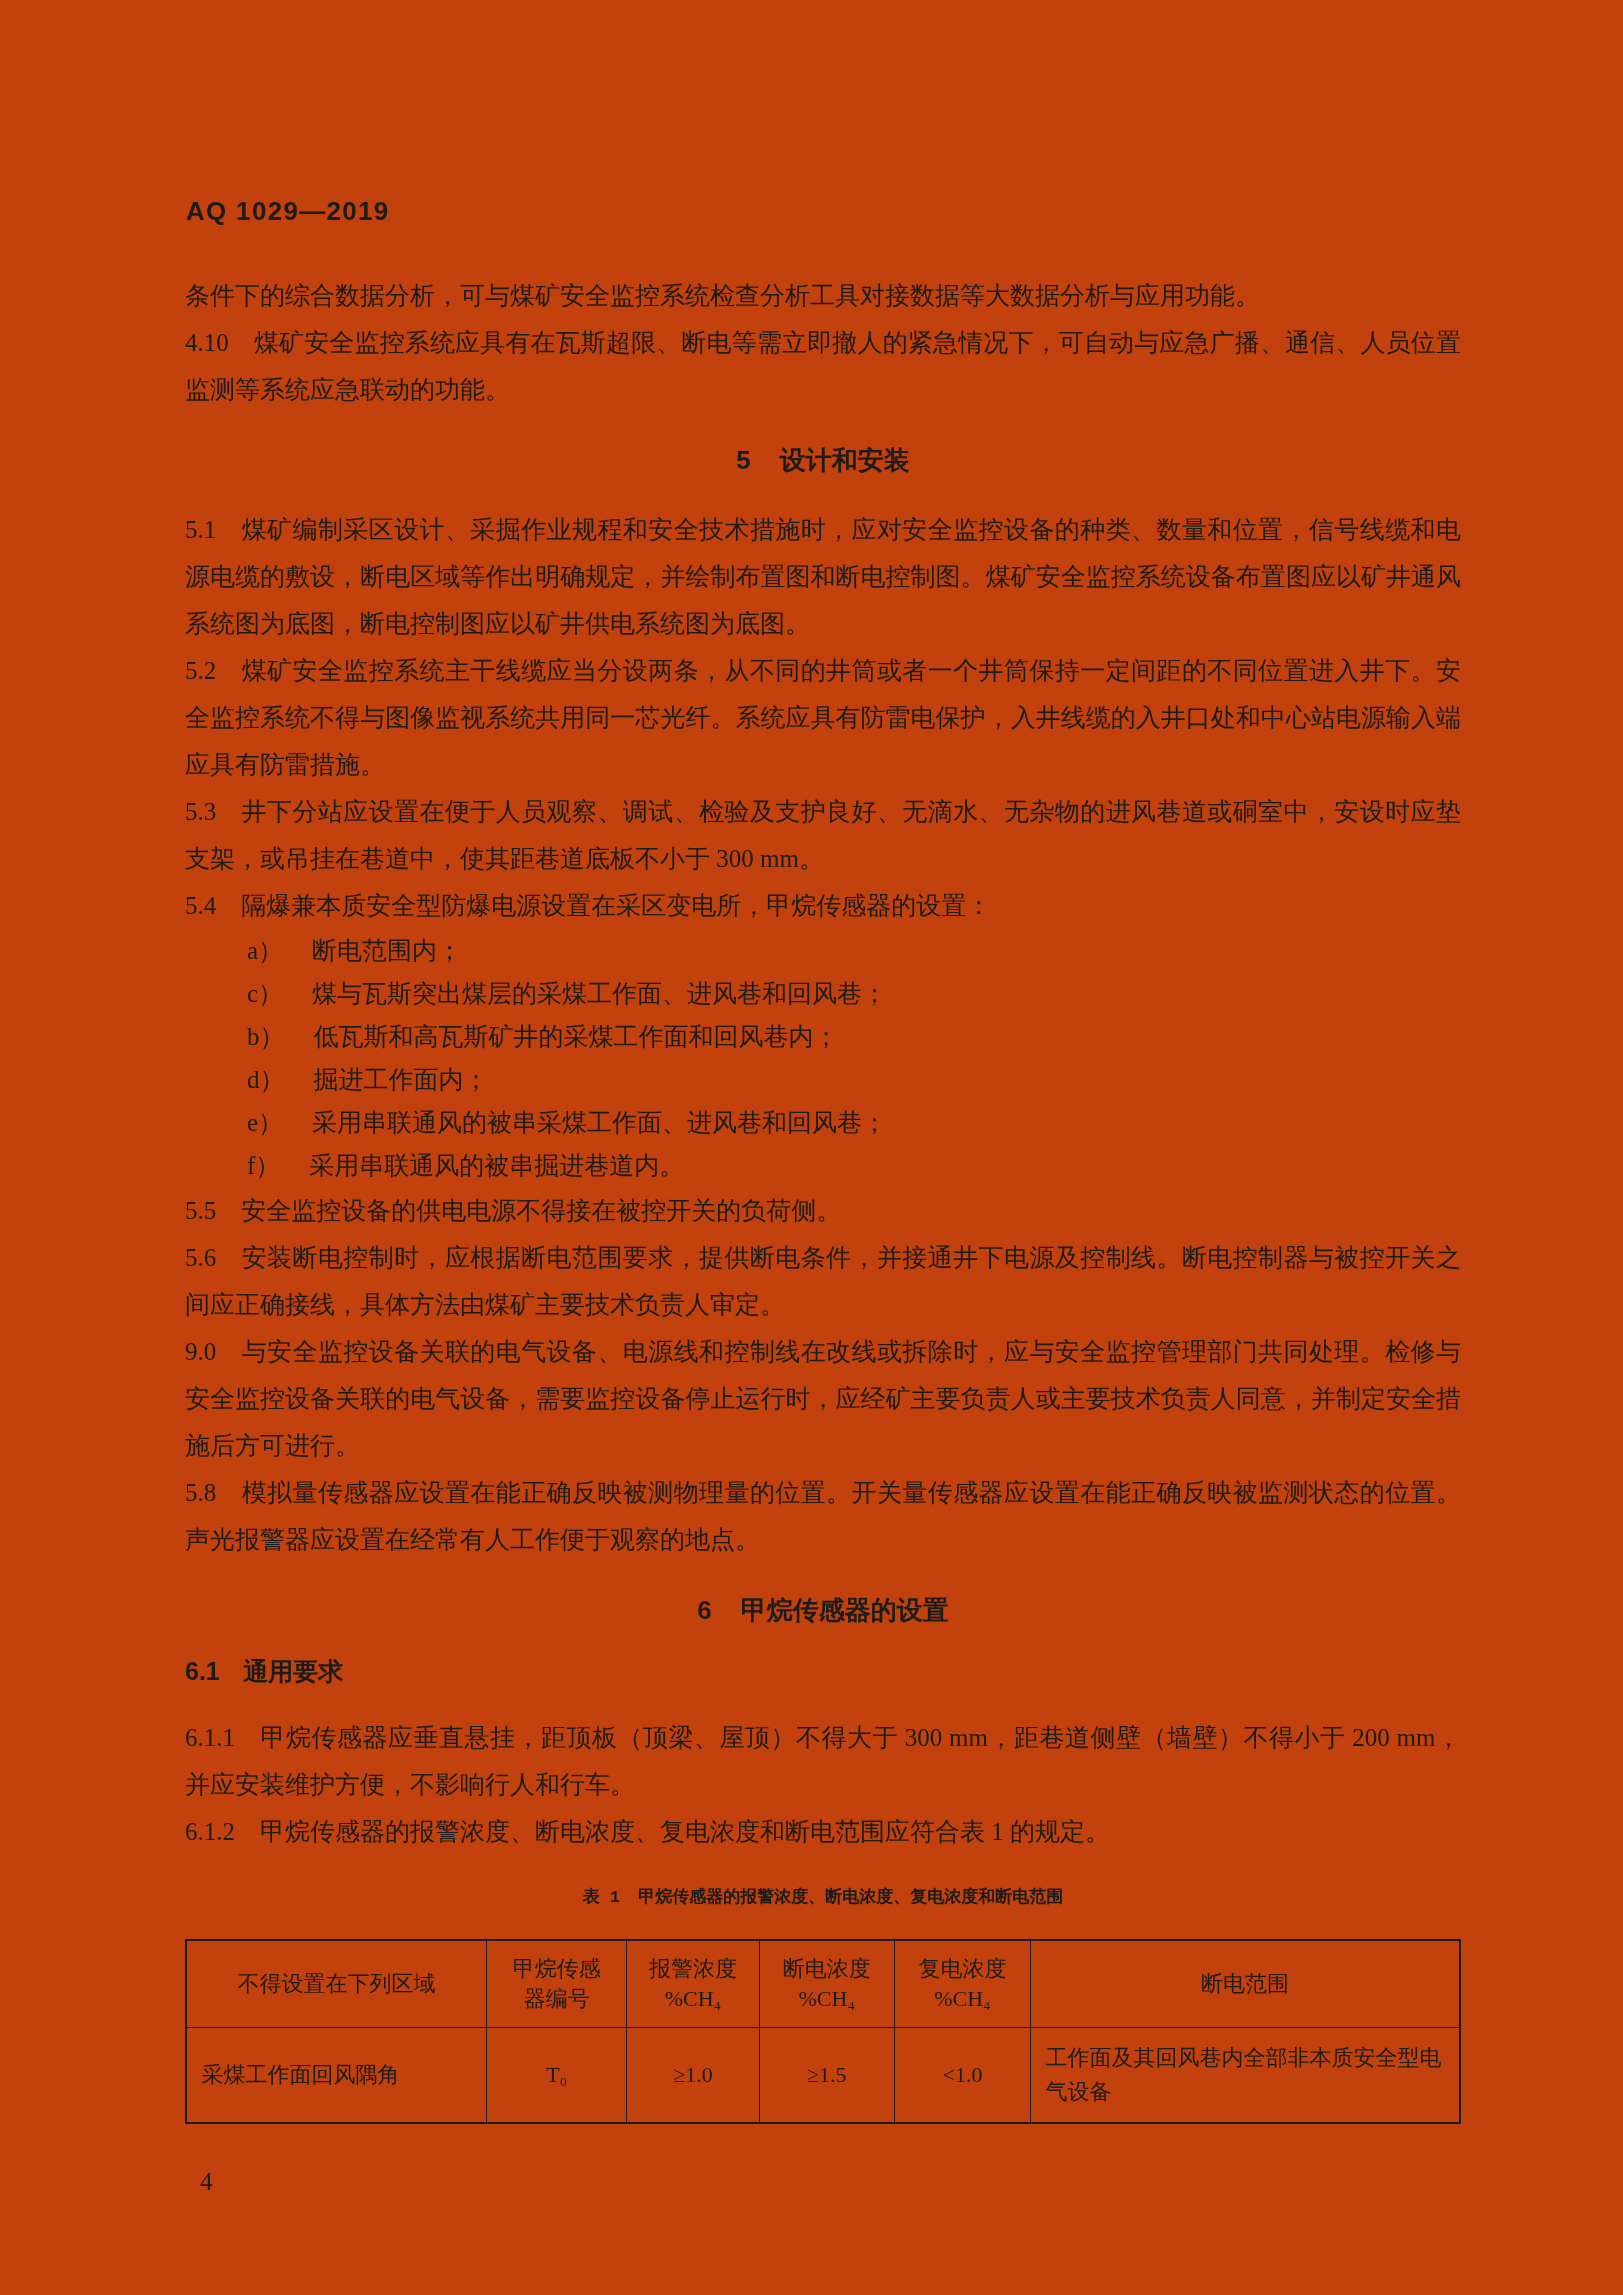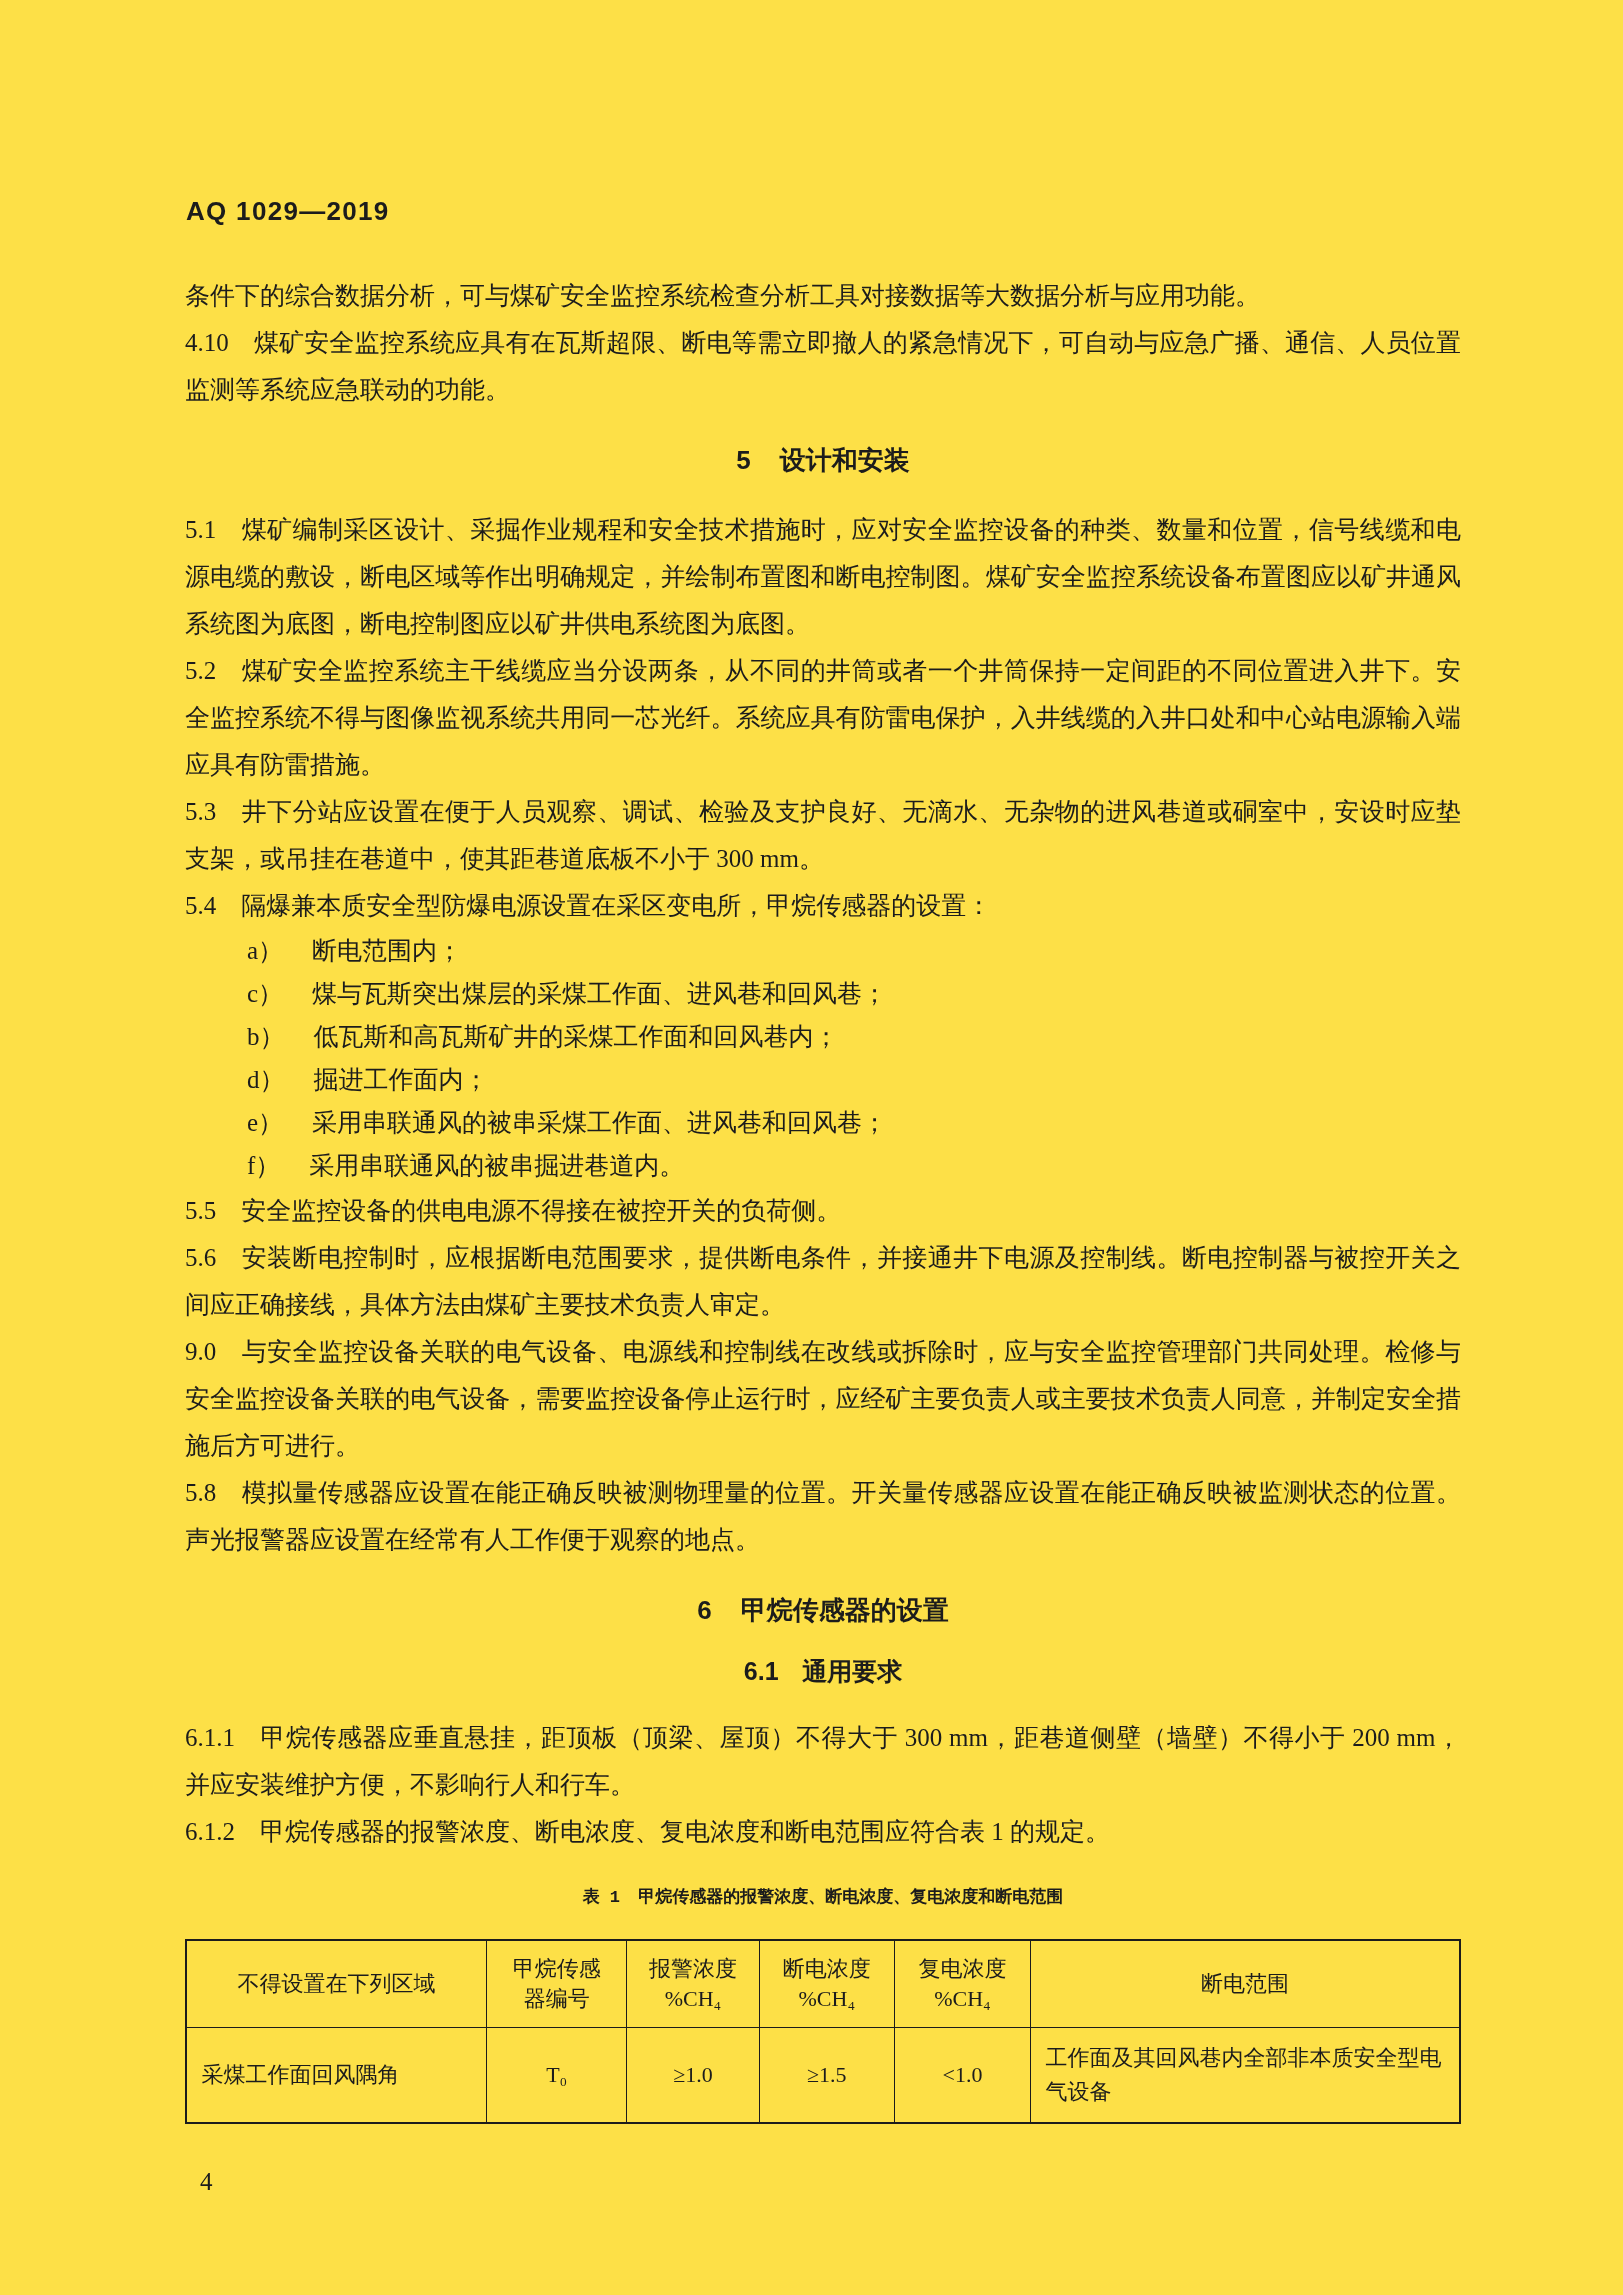--- a/index.html
+++ b/index.html
@@ -1,19 +1,19 @@
 <!DOCTYPE html>
 <html style="font-size:10.5px"><head>
 <meta charset="utf-8">
 <style>
   html,body { margin:0; padding:0; background:#ffffff; }
   .page {
     position:relative;
     width:1623px; height:2295px;
-    background:#fde047;
+    background:#c2410c;
     font-family:"Liberation Serif","DejaVu Serif",serif;
     color:#1c1c1c;
     overflow:hidden;
   }
   .doc-code {
     position:absolute; left:186px; top:196px;
     font-family:"Liberation Sans","DejaVu Sans",sans-serif;
     font-weight:bold; font-size:26px; letter-spacing:1.3px;
   }
   .content {
@@ -30,21 +30,21 @@
   .list-item .num { margin-right:29px; }
   .sec-heading {
     margin:30px 0 27.5px 0;
     font-family:"Liberation Sans","DejaVu Sans",sans-serif;
     font-weight:bold; font-size:26px; line-height:35px;text-align:center;
   }
   .sec-heading .num { margin-right:29px; }
   .subsec-heading {
     margin:27.5px 0 26px 0;
     font-family:"Liberation Sans","DejaVu Sans",sans-serif;
-    font-weight:bold; font-size:25px; line-height:33px;text-align:center;
+    font-weight:bold; font-size:25px; line-height:33px;
   }
   .subsec-heading .num { margin-right:23.6px; }
   .table-caption {
     margin:26px 0 23.6px 0; text-align:center;
     font-family:Liberation Mono, monospace;
     font-weight:bold; font-size:17px; line-height:34px;
   }
   .table-caption .num { margin-right:18.3px; }
   table.spec {
     width:100%; border-collapse:collapse;

